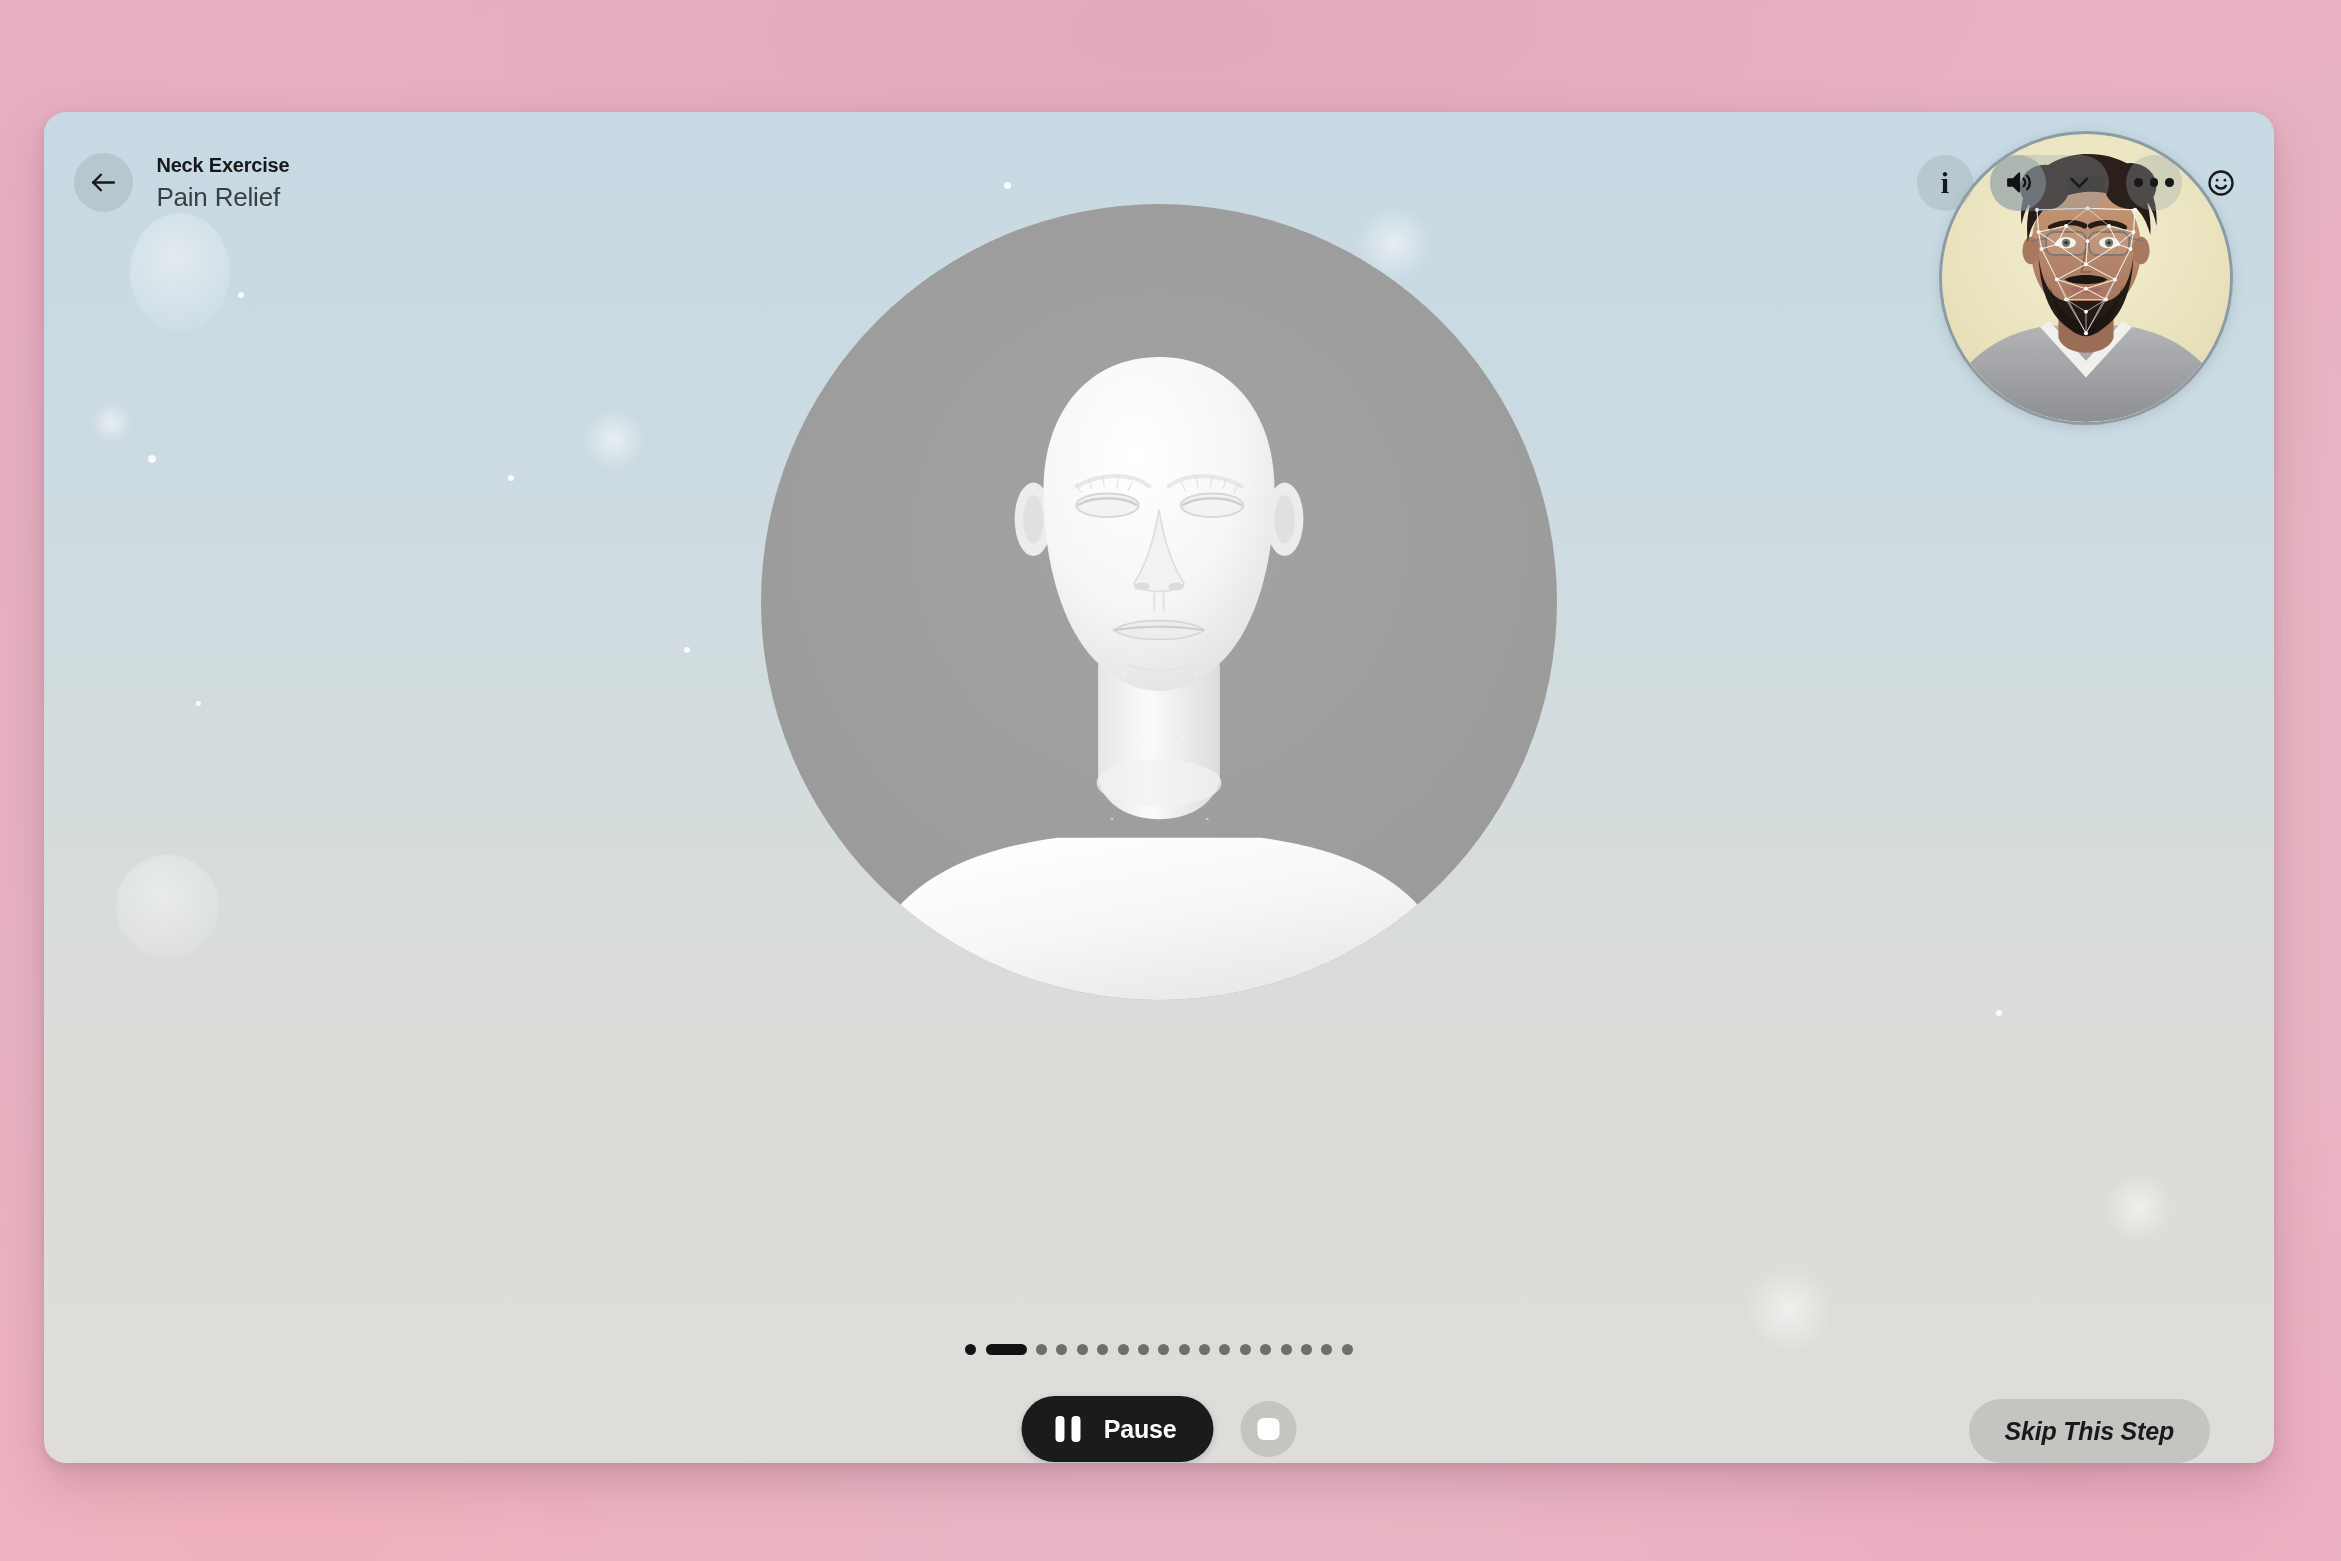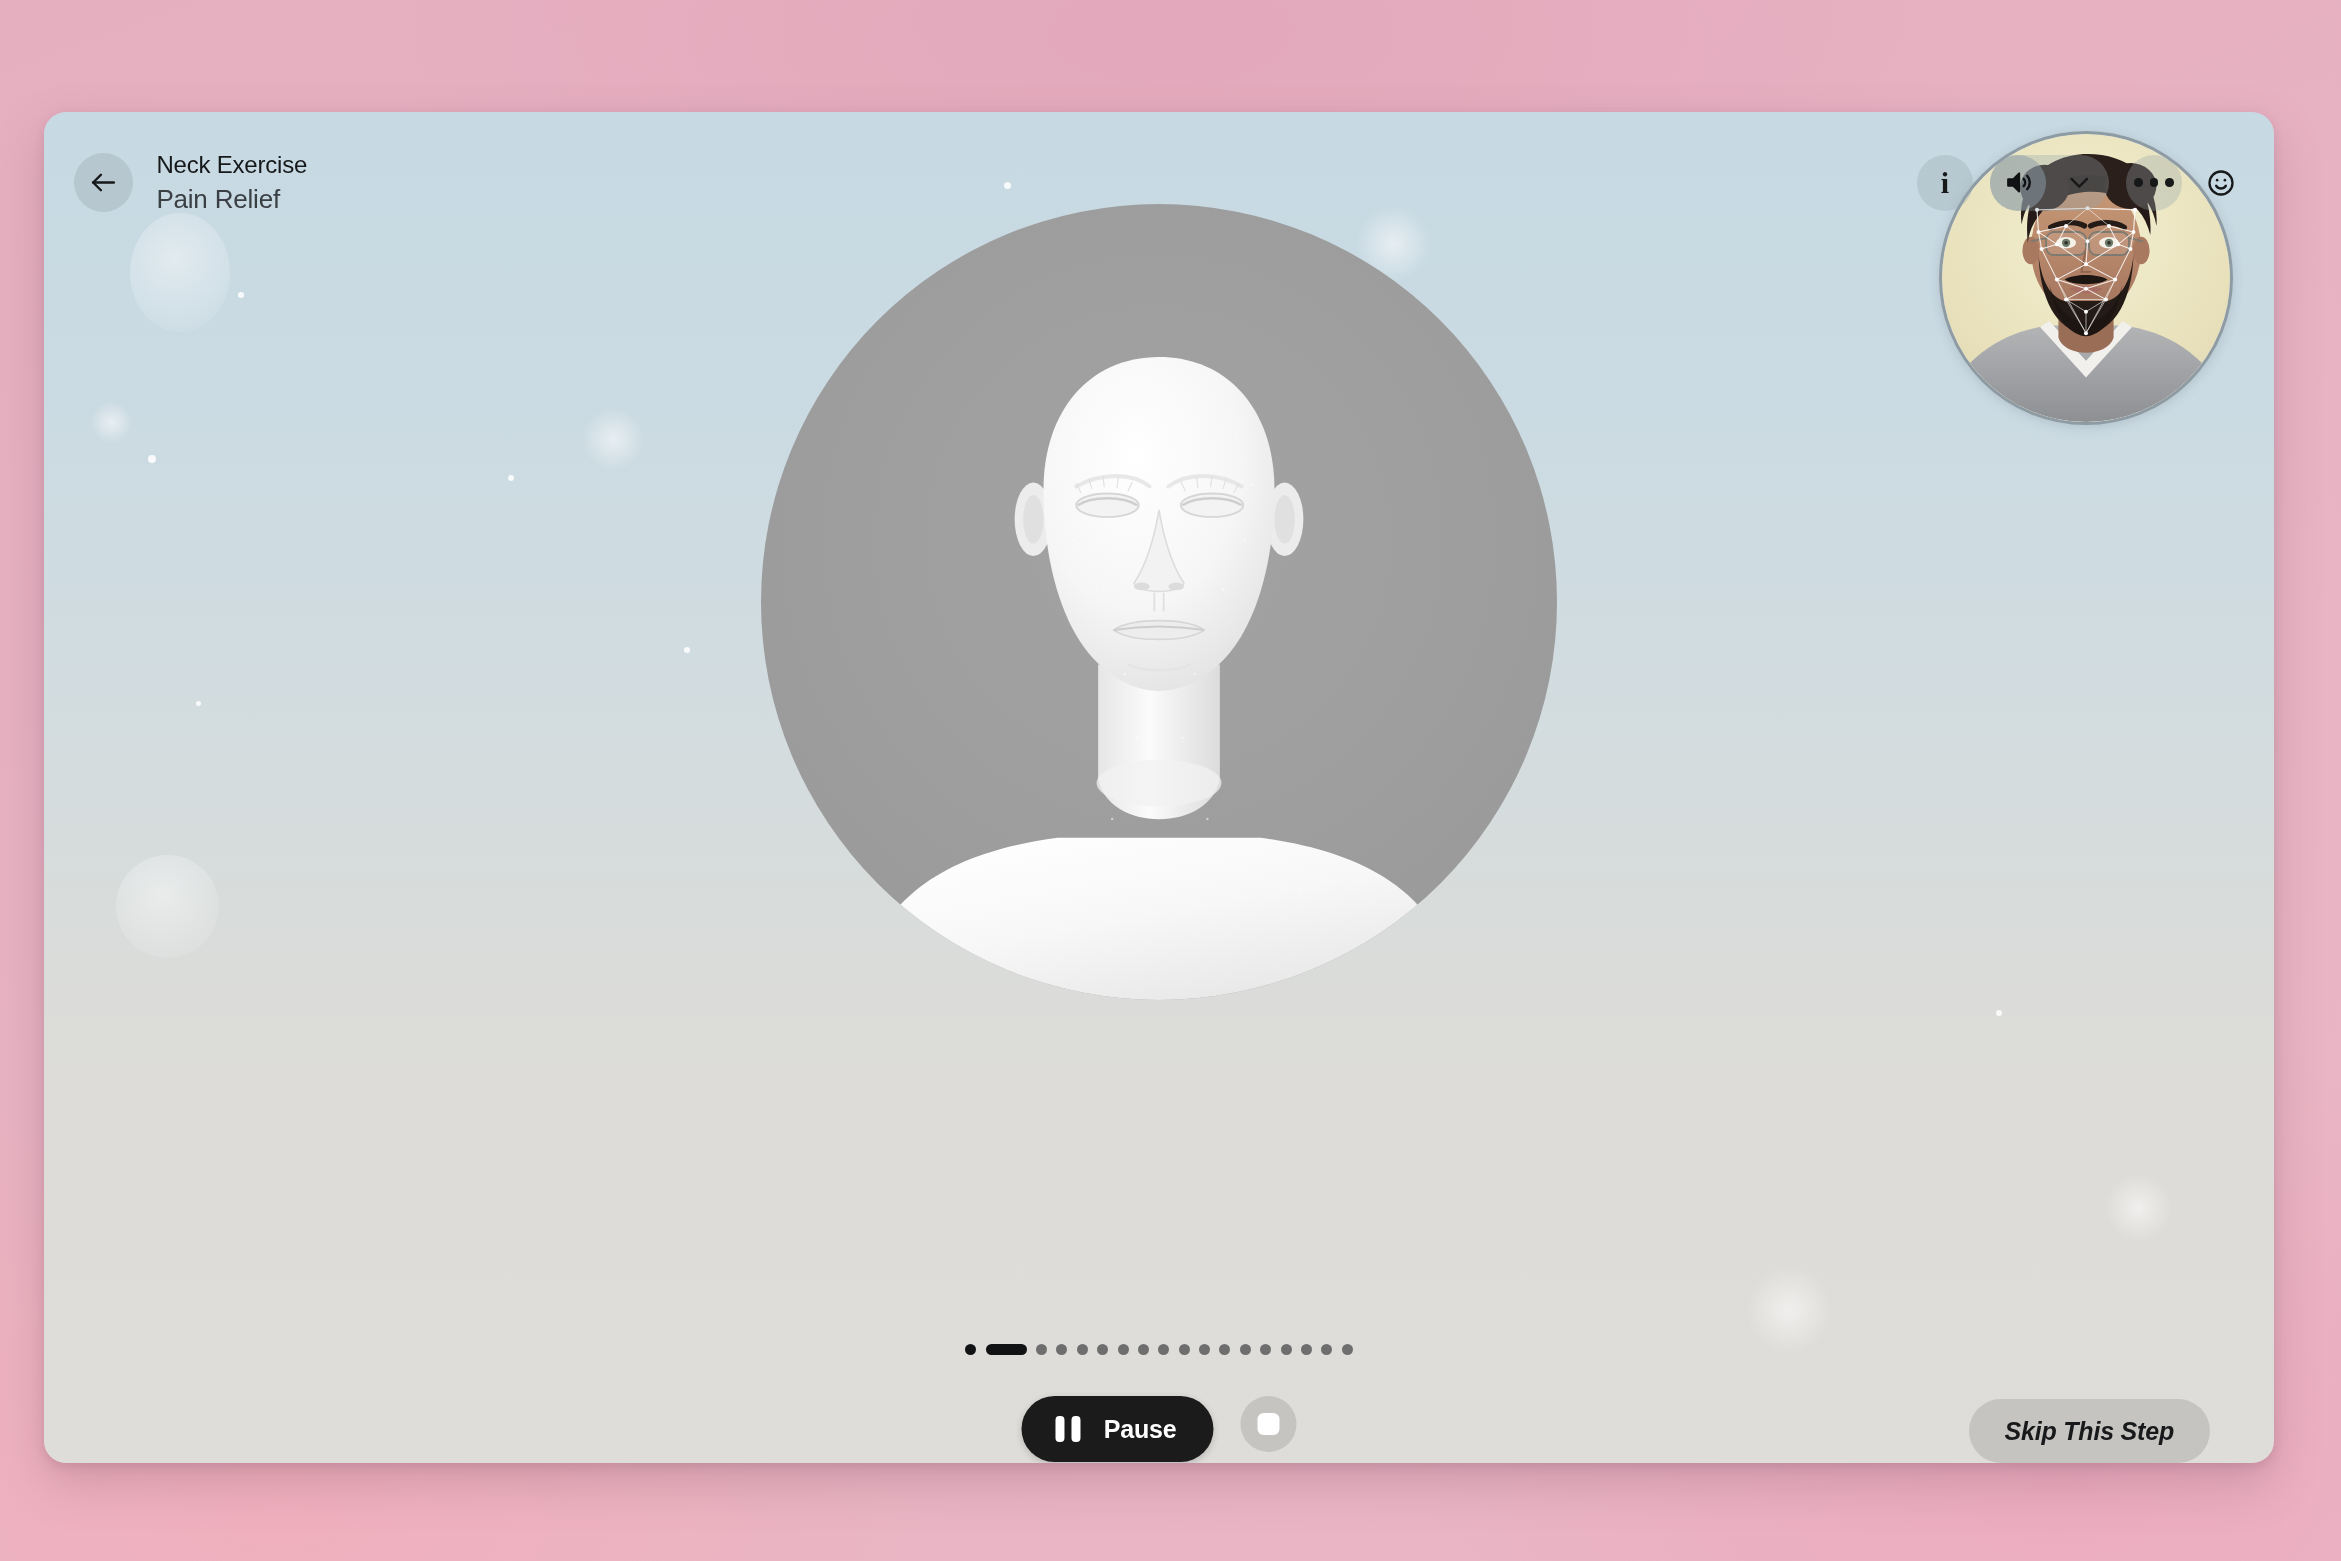--- a/index.html
+++ b/index.html
@@ -49,21 +49,21 @@
     z-index:6;
   }
   #back-btn {
     width:59px; height:59px; border-radius:50%;
     background: rgba(150,165,172,0.34);
     display:flex; align-items:center; justify-content:center;
     cursor:pointer; flex:0 0 auto; border:none;
   }
   #title-block { margin-left:23.4px; line-height:1; }
   #title-main {
-    font-size:24px; font-weight:normal; color:#16181a;
+    font-size:20px; font-weight:bold; color:#16181a;
     letter-spacing:-0.2px;
   }
   #title-sub {
     font-size:26px; font-weight:400; color:#3a3f44;
     margin-top:8.6px; letter-spacing:-0.2px;
   }
   #header-actions {
     margin-left:auto; display:flex; align-items:center; gap:17px;
   }
   .circle-btn {
@@ -151,21 +151,21 @@
   .dot.active { width:41px; background:#111214; }
   .dot.todo   { background:#6e6e6e; }
 
   
   #controls {
     position:absolute; left:0; right:0; top:1284px; height:86px; z-index:4;
   }
   #transport {
     position:absolute; left:50%; top:0;
     transform:translateX(-50%);
-    display:flex; gap:27px;
+    display:flex; align-items:center; gap:27px;
   }
   #pause-btn {
     display:flex; align-items:center; gap:23.4px;
     height:66px; padding:0 37px 0 34px;
     background:#1b1b1b; border-radius:33px;
     cursor:pointer; border:none;
     box-shadow:0 2.3px 7.8px rgba(0,0,0,0.17);
   }
   #pause-icon { display:flex; gap:7.8px; }
   #pause-icon i {

